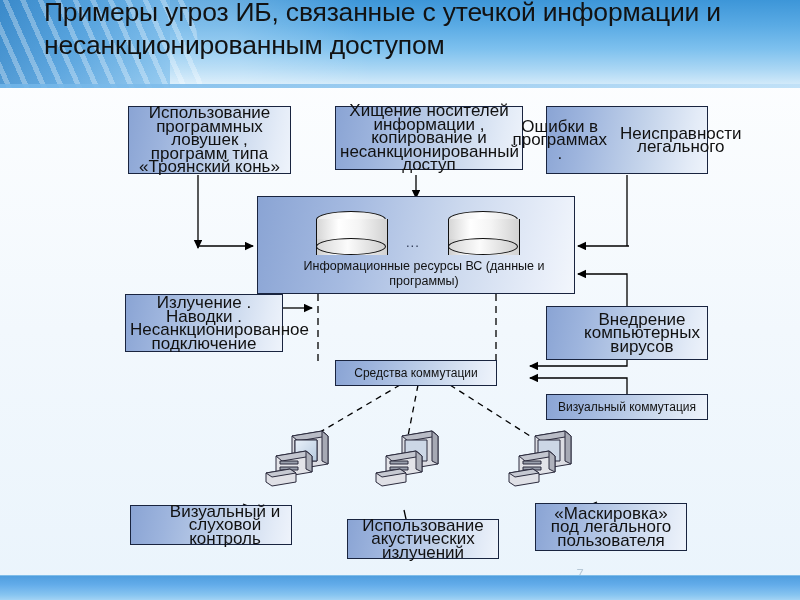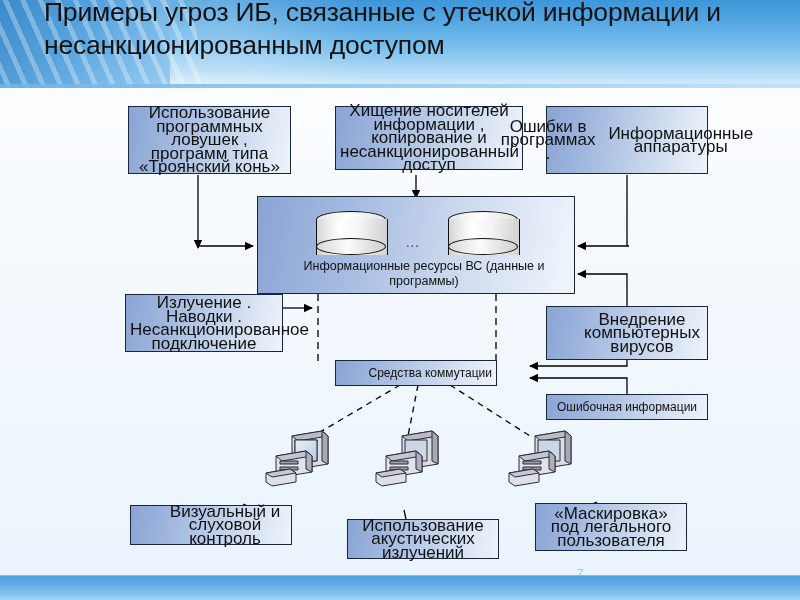--- a/index.html
+++ b/index.html
@@ -160,21 +160,21 @@
     <div class="box" style="left:128px;top:18px;width:163px;height:68px;">
       <span>Использование программных ловушек , программ типа «Троянский конь»</span>
     </div>
 
     <div class="box" style="left:323px;top:18px;width:188px;height:64px;margin-left:12px;">
       <span>Хищение носителей информации , копирование и несанкционированный доступ</span>
     </div>
 
     <div class="box" style="left:546px;top:18px;width:162px;height:68px;flex-direction:row;gap:13px;">
       <span>Ошибки в программах .</span>
-      <span>Информационные аппаратуры</span>
+      <span>Неисправности легального</span>
     </div>
 
     <div class="resbox" style="left:257px;top:108px;width:318px;height:98px;">
       <div class="cyl" style="left:58px;top:14px;">
         <div class="top"></div>
           <div class="body"></div>
           <div class="mask"></div>
           <div class="bot"></div>
       </div>
       <div class="dots" style="left:148px;top:38px;">...</div>
@@ -188,26 +188,26 @@
     </div>
 
     <div class="box" style="left:125px;top:206px;width:158px;height:58px;">
       <span>Излучение . Наводки . Несанкционированное подключение</span>
     </div>
 
     <div class="box" style="left:546px;top:218px;width:162px;height:54px;padding-left:34px;">
       <span>Внедрение компьютерных вирусов</span>
     </div>
 
-    <div class="box center" style="left:335px;top:272px;width:162px;height:26px;text-align:right;">
+    <div class="box center" style="left:335px;top:272px;width:162px;height:26px;">
       <span>Средства коммутации</span>
     </div>
 
     <div class="box center" style="left:546px;top:306px;width:162px;height:26px;">
-      <span>Ошибочная информации</span>
+      <span>Визуальный коммутация</span>
     </div>
 
     <div class="pc" style="left:262px;top:340px;">
       <svg width="76" height="64" viewBox="0 0 76 64">
         <g stroke="#2b2b3d" stroke-width="1" stroke-linejoin="round">
           <path d="M30,8 L60,3 L66,8 L66,36 L36,41 L30,36 z" fill="#dcdde3"></path>
           <path d="M30,8 L60,3 L66,8 L36,13 z" fill="#b9bcc6"></path>
           <path d="M60,3 L66,8 L66,36 L60,33 z" fill="#a6a9b4"></path>
           <rect x="33" y="12" width="22" height="21" fill="#ccd7e6"></rect>
           <path d="M33,12 L55,12 L55,33 L33,33 z" fill="url(#sc)"></path>

